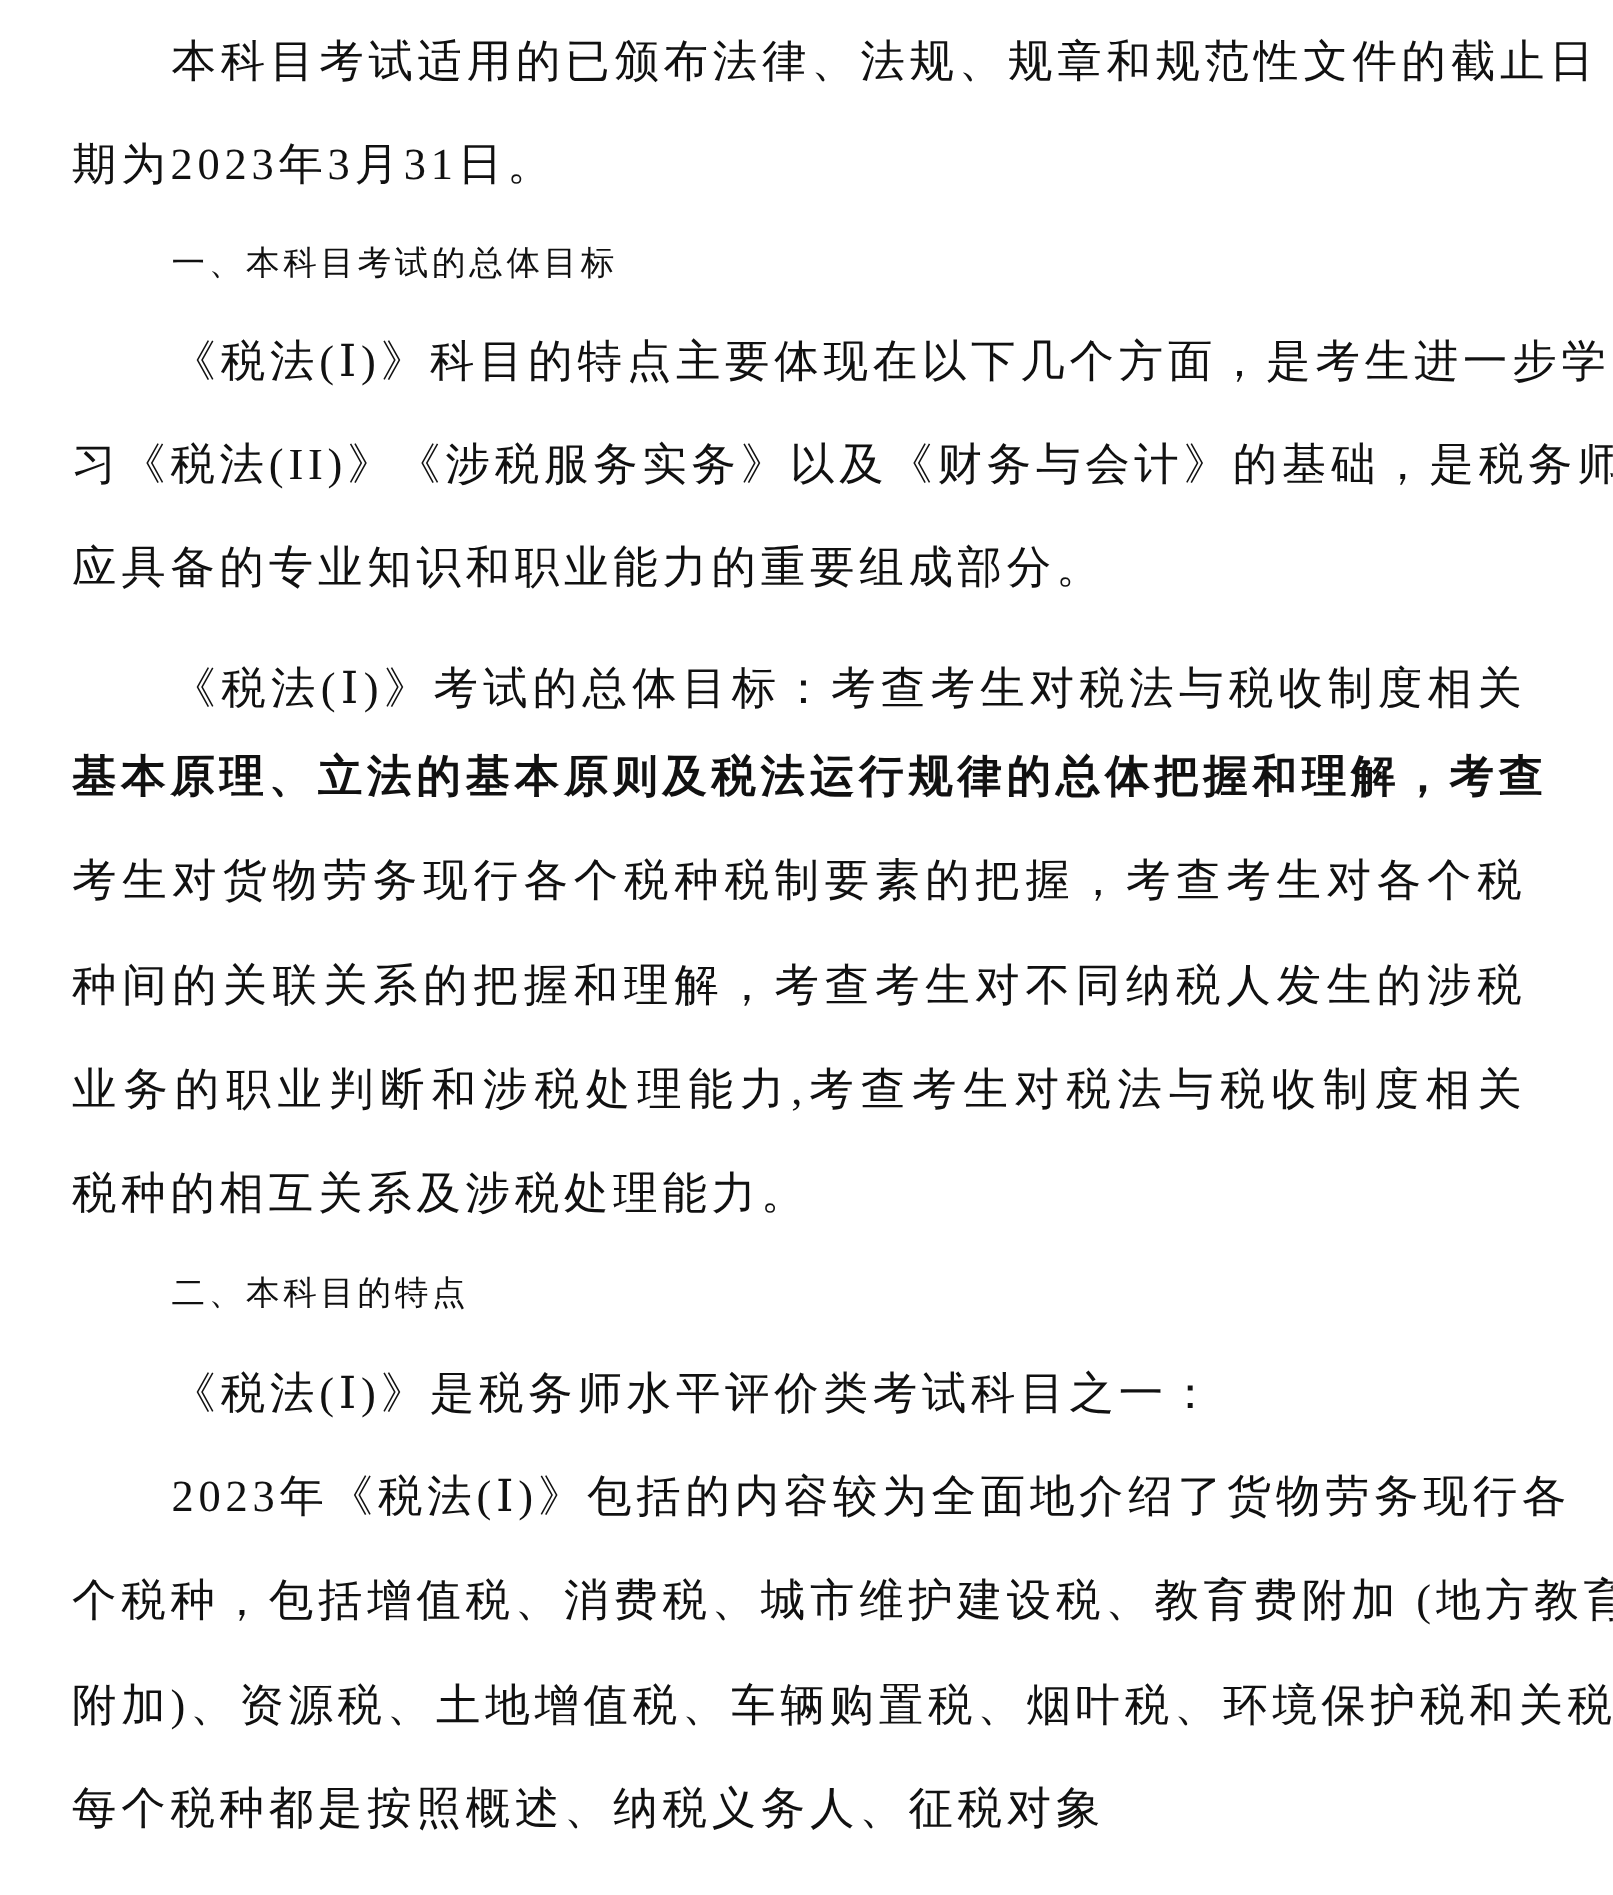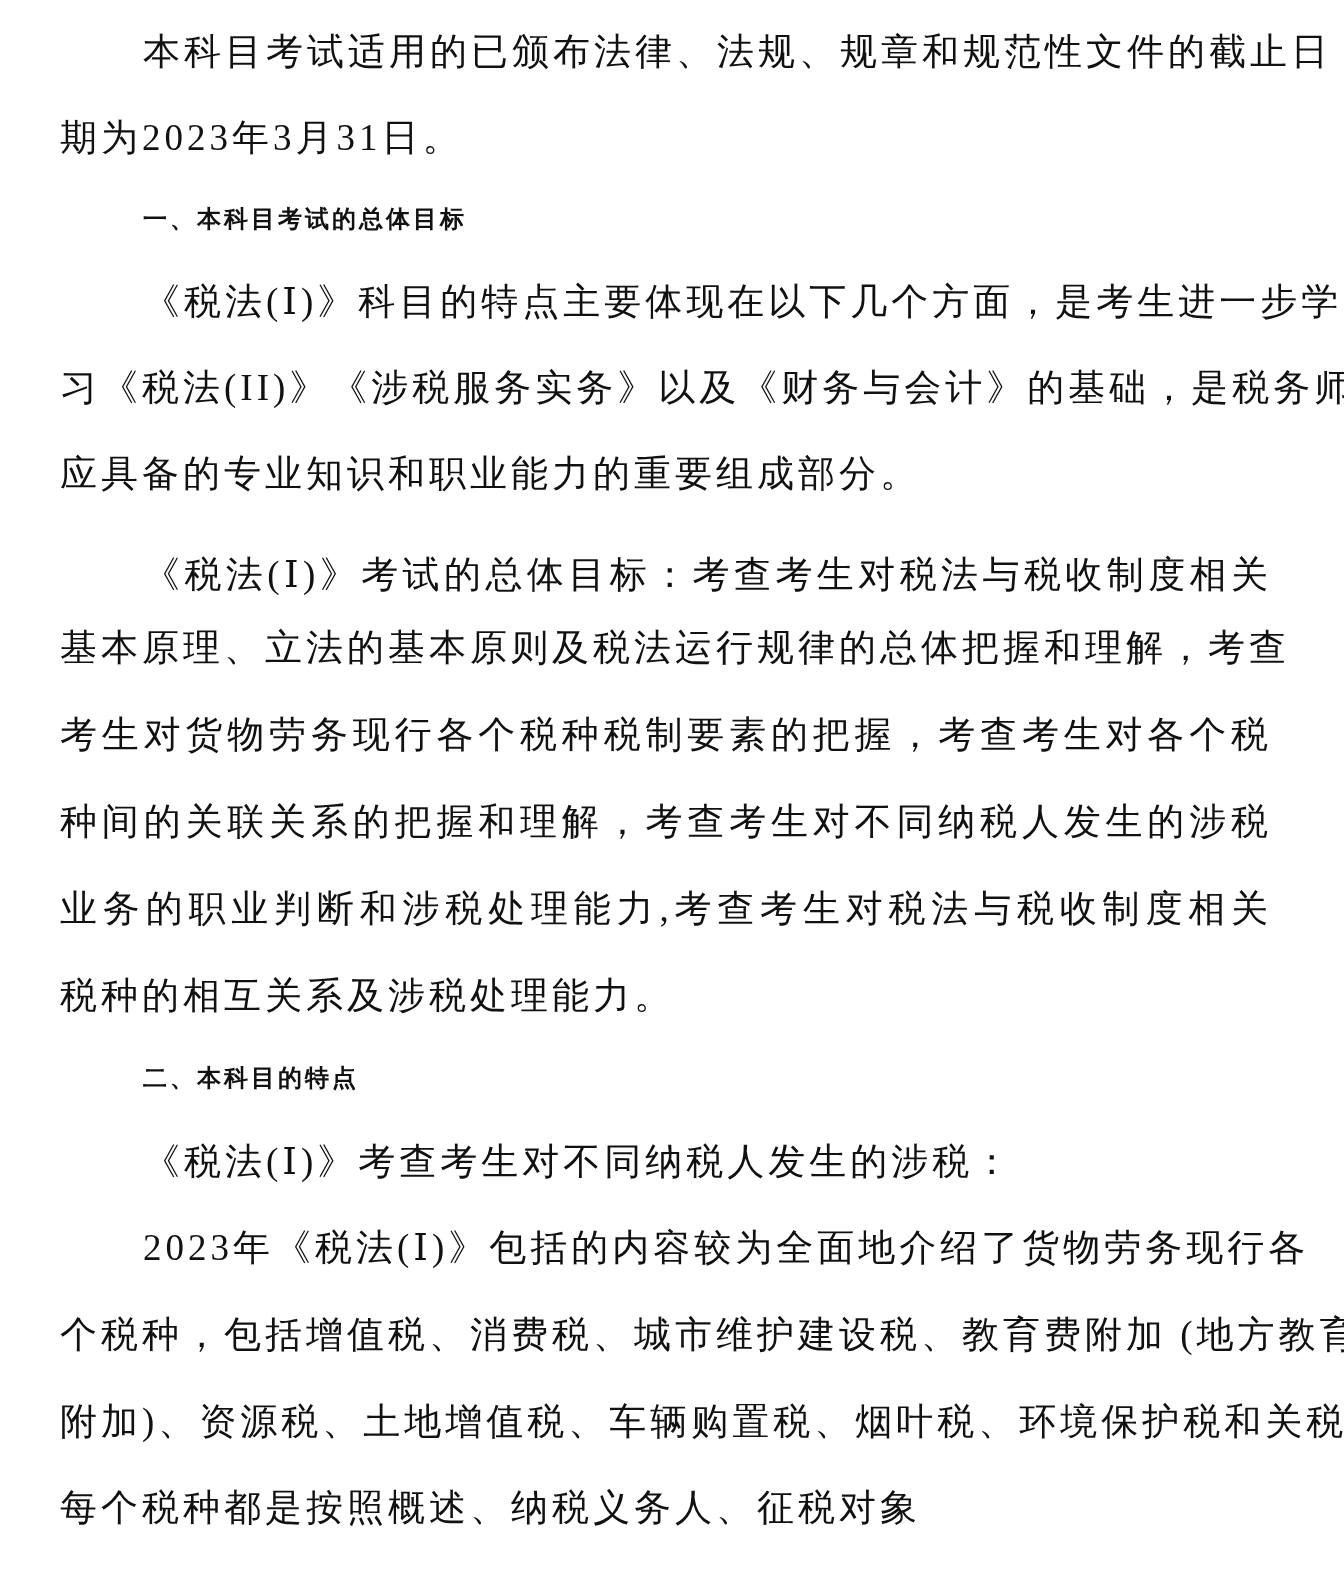--- a/index.html
+++ b/index.html
@@ -28,40 +28,40 @@
   .line.justify {
     text-align: justify;
     text-align-last: justify;
   }
   .line.indent {
     left: 143px;
     width: 1129px;
   }
   .heading {
     font-family: "DejaVu Sans", "Liberation Sans", sans-serif;
-    font-weight: bold;
+    font-weight: normal;
     letter-spacing: 3px;
-    font-size: 24px;
+    font-size: 28px;
   }
 </style>
 </head>
 <body>
 
 <div id="page">
     <div class="line indent justify" style="top: 22px;">本科目考试适用的已颁布法律、法规、规章和规范性文件的截止日</div>
     <div class="line" style="top: 108px;">期为2023年3月31日。</div>
     <div class="line indent heading" style="top: 189px;">一、本科目考试的总体目标</div>
     <div class="line indent justify" style="top: 272px;">《税法(Ⅰ)》科目的特点主要体现在以下几个方面，是考生进一步学</div>
     <div class="line justify" style="top: 358px;">习《税法(II)》《涉税服务实务》以及《财务与会计》的基础，是税务师</div>
     <div class="line" style="top: 444px;">应具备的专业知识和职业能力的重要组成部分。</div>
     <div class="line indent justify" style="top: 545px;">《税法(Ⅰ)》考试的总体目标：考查考生对税法与税收制度相关</div>
-    <div class="line justify" style="top: 618px;">基本原理、立法的基本原则及税法运行规律的总体把握和理解，考查</div>
+    <div class="line justify" style="top: 618px; font-weight: bold;">基本原理、立法的基本原则及税法运行规律的总体把握和理解，考查</div>
     <div class="line justify" style="top: 705px;">考生对货物劳务现行各个税种税制要素的把握，考查考生对各个税</div>
     <div class="line justify" style="top: 792px;">种间的关联关系的把握和理解，考查考生对不同纳税人发生的涉税</div>
     <div class="line justify" style="top: 879px;">业务的职业判断和涉税处理能力,考查考生对税法与税收制度相关</div>
     <div class="line" style="top: 966px;">税种的相互关系及涉税处理能力。</div>
     <div class="line indent heading" style="top: 1048px;">二、本科目的特点</div>
-    <div class="line indent" style="top: 1132px;">《税法(Ⅰ)》考查考生对不同纳税人发生的涉税：</div>
+    <div class="line indent" style="top: 1132px;">《税法(Ⅰ)》是税务师水平评价类考试科目之一：</div>
     <div class="line indent justify" style="top: 1218px;">2023年《税法(Ⅰ)》包括的内容较为全面地介绍了货物劳务现行各</div>
     <div class="line justify" style="top: 1305px;">个税种，包括增值税、消费税、城市维护建设税、教育费附加 (地方教育</div>
     <div class="line justify" style="top: 1392px;">附加)、资源税、土地增值税、车辆购置税、烟叶税、环境保护税和关税。</div>
     <div class="line" style="top: 1478px;">每个税种都是按照概述、纳税义务人、征税对象</div>
   </div>
 
 </body></html>

